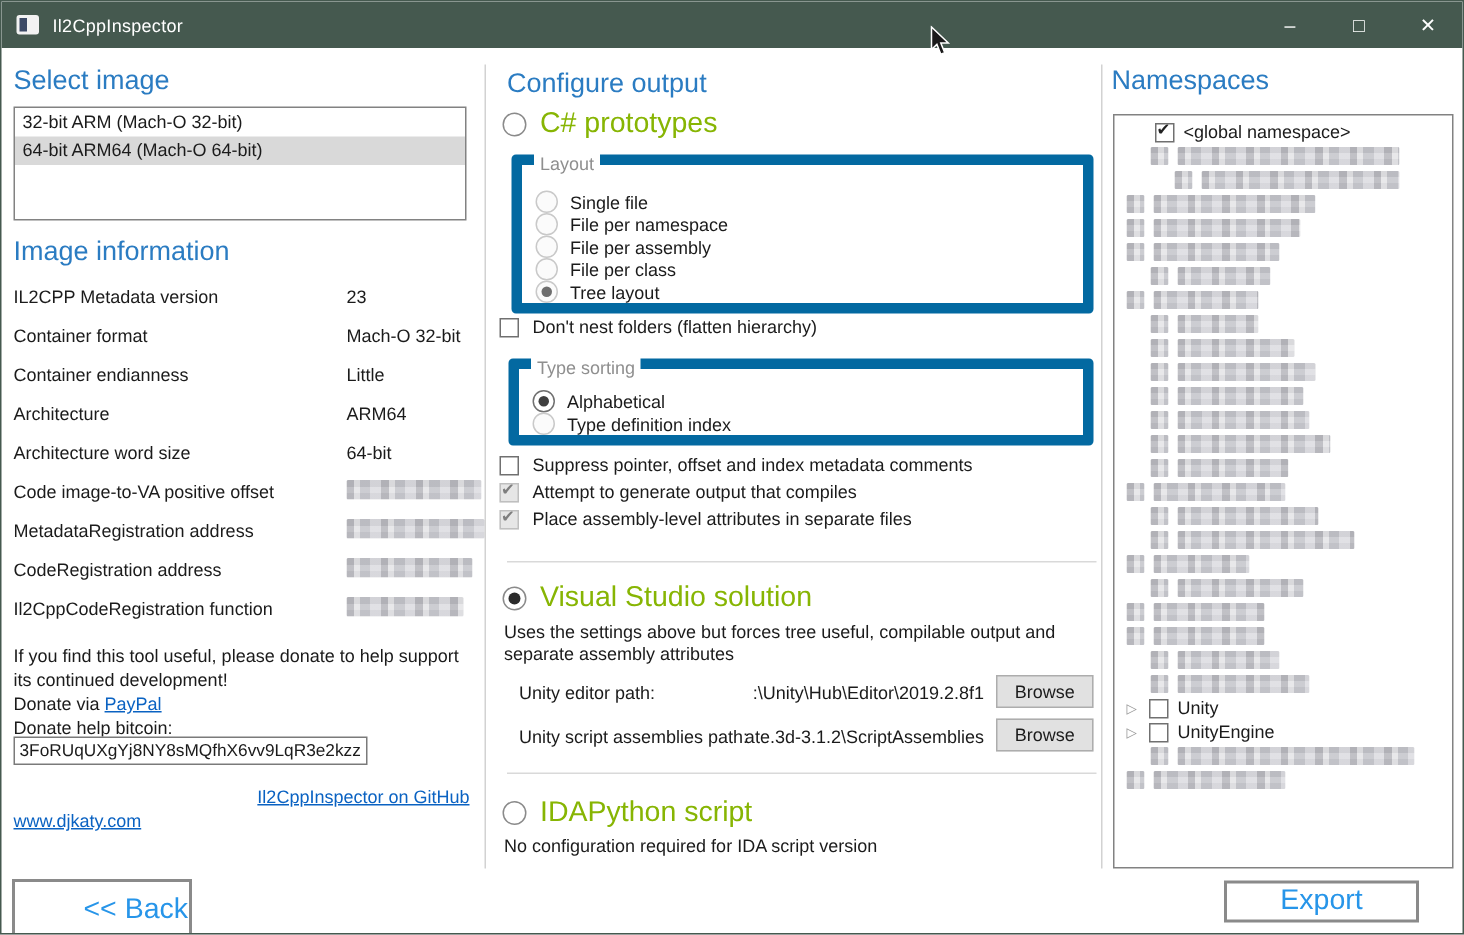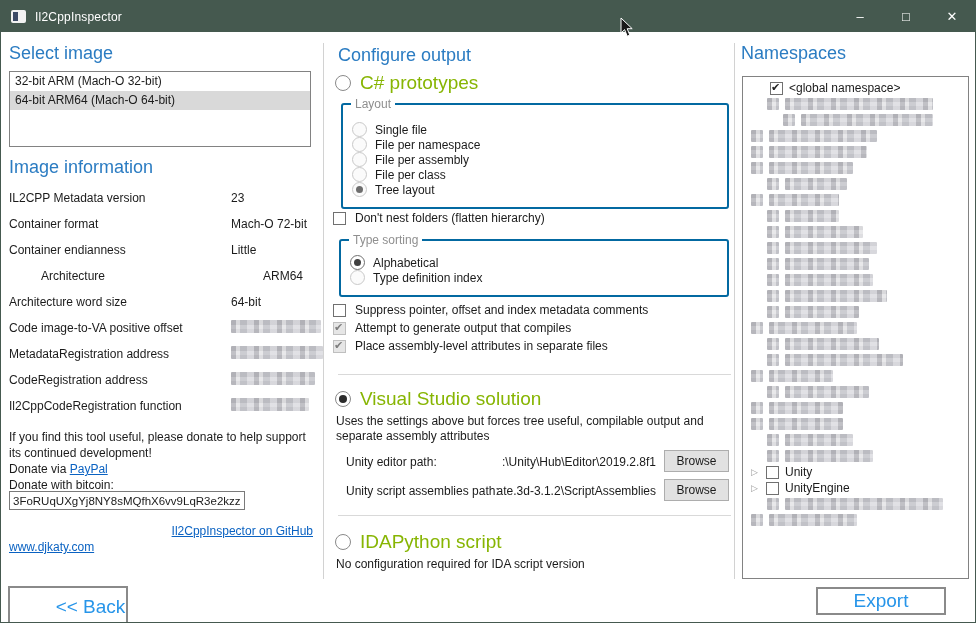--- a/index.html
+++ b/index.html
@@ -52,21 +52,21 @@
   }
   
   .section-row{position:absolute;display:flex;align-items:center;gap:9px;}
   .section-title{font-size:19px;color:#87b503;}
   .radio{width:13px;height:13px;border-radius:50%;border:1px solid #707070;background:#fff;position:relative;box-sizing:content-box;flex:0 0 auto;display:inline-block;}
   .radio.big{width:14px;height:14px;border:1px solid #8a8a8a;}
   .radio.sel::after{content:"";position:absolute;left:3px;top:3px;width:7px;height:7px;border-radius:50%;background:#3f3f3f;}
   .radio.big.sel::after{left:3px;top:3px;width:8px;height:8px;background:#2b2b2b;}
   .radio.dis{border-color:#c9c9c9;background:#fbfbfb;}
   .radio.dis.sel::after{background:#6e6e6e;}
-  .groupbox{position:absolute;border:2px solid #0369a1;border-radius:3px;box-sizing:border-box;}
+  .groupbox{position:absolute;border:7px solid #0369a1;border-radius:3px;box-sizing:border-box;}
   .groupbox-label{position:absolute;top:-8px;left:8px;background:#fff;padding:0 4px;font-size:12px;color:#8f8f8f;}
   .opt-row{position:absolute;left:9px;display:flex;align-items:center;gap:8px;}
   .opt-row .lbl{white-space:nowrap;}
   .cb{width:13px;height:13px;border:1px solid #707070;background:#fff;box-sizing:border-box;display:inline-block;position:relative;flex:0 0 auto;}
   .cb .check{position:absolute;left:0px;top:-2px;font-size:11px;line-height:13px;}
   .cb.checked-dis{background:#e6e6e6;border-color:#bfbfbf;}
   .cb.checked-dis .check{color:#7e7e7e;}
   .cb.checked .check{color:#222;}
   .cb-row{position:absolute;display:flex;align-items:center;gap:9px;}
   .desc{position:absolute;font-size:12px;line-height:15px;}
@@ -114,27 +114,27 @@
   </div>
 
   <div class="hdr" style="left:8px;top:156px;">Image information</div>
 
   <div class="info-row" style="top:186px;">
     <span class="info-label">IL2CPP Metadata version</span>
     <span class="info-value">23</span>
   </div>
   <div class="info-row" style="top:212px;">
     <span class="info-label">Container format</span>
-    <span class="info-value">Mach-O 72-bit</span>
+    <span class="info-value">Mach-O 32-bit</span>
   </div>
   <div class="info-row" style="top:238px;">
     <span class="info-label">Container endianness</span>
     <span class="info-value">Little</span>
   </div>
-  <div class="info-row" style="top:264px;margin-left:32px;">
+  <div class="info-row" style="top:264px;">
     <span class="info-label">Architecture</span>
     <span class="info-value">ARM64</span>
   </div>
   <div class="info-row" style="top:290px;">
     <span class="info-label">Architecture word size</span>
     <span class="info-value">64-bit</span>
   </div>
   <div class="info-row" style="top:316px;">
     <span class="info-label">Code image-to-VA positive offset</span>
     <span class="pix info-pix" style="width:90px"></span>
@@ -147,21 +147,21 @@
     <span class="info-label">CodeRegistration address</span>
     <span class="pix info-pix" style="width:84px"></span>
   </div>
   <div class="info-row" style="top:394px;">
     <span class="info-label">Il2CppCodeRegistration function</span>
     <span class="pix info-pix" style="width:78px"></span>
   </div>
 
   <div class="para" style="top:428px;">If you find this tool useful, please donate to help support its continued development!</div>
   <div class="para" style="top:460px;"><span>Donate via </span><span class="link">PayPal</span></div>
-  <div class="para" style="top:476px;">Donate with bitcoin:</div>
+  <div class="para" style="top:476px;">Donate help bitcoin:</div>
   <input class="bitcoin-input" value="3FoRUqUXgYj8NY8sMQfhX6vv9LqR3e2kzz" style="">
 
   <div class="para" style="top:522px;text-align:right;"><span class="link">Il2CppInspector on GitHub</span></div>
   <div class="para" style="top:538px;"><span class="link">www.djkaty.com</span></div>
 
   <div class="big-btn" style="left:7px;top:585px;width:120px;height:42px;padding-left:45px;">&lt;&lt; Back</div>
 
   <div class="hdr" style="left:337px;top:44px;">Configure output</div>
 
   <div class="section-row" style="left:334px;top:71px;">

